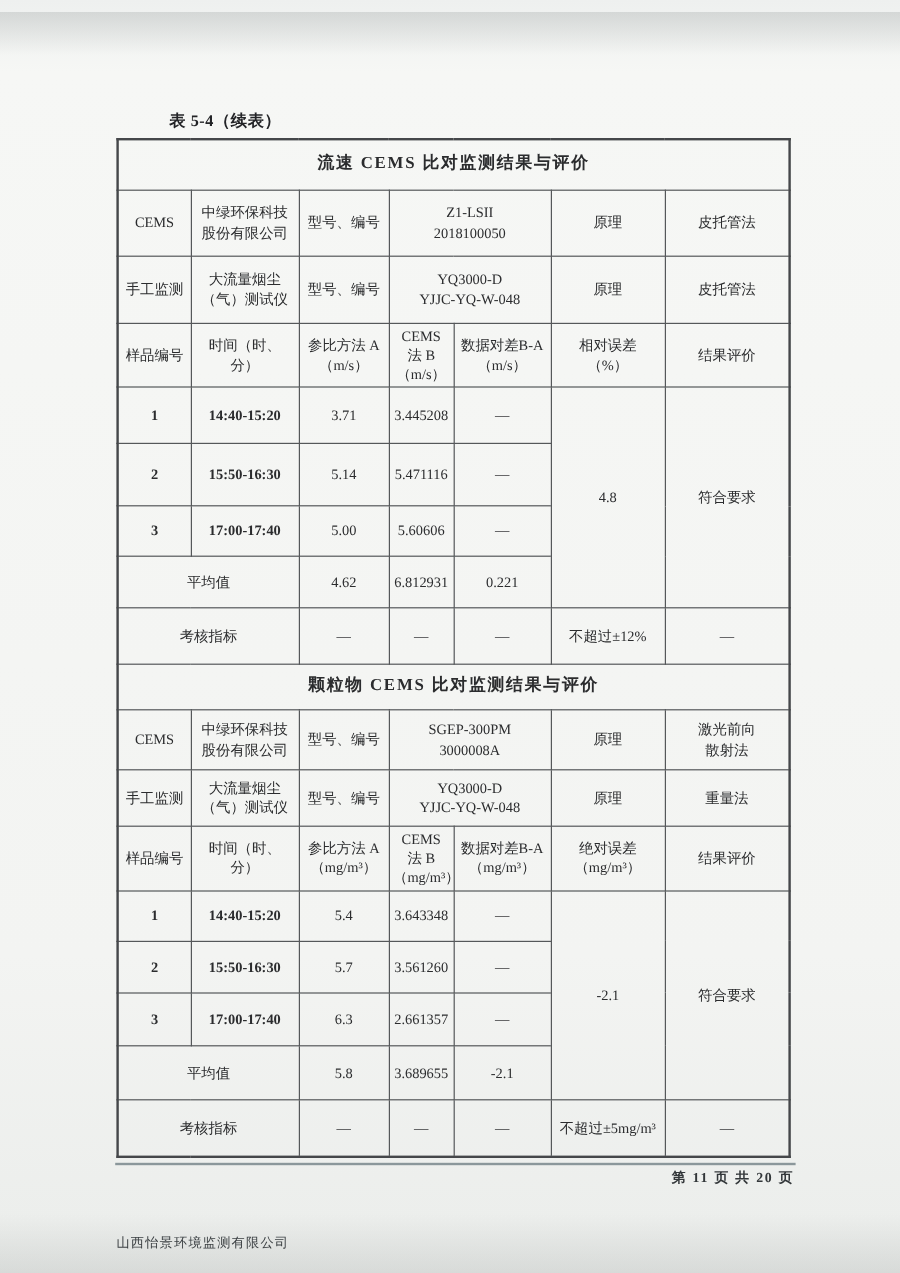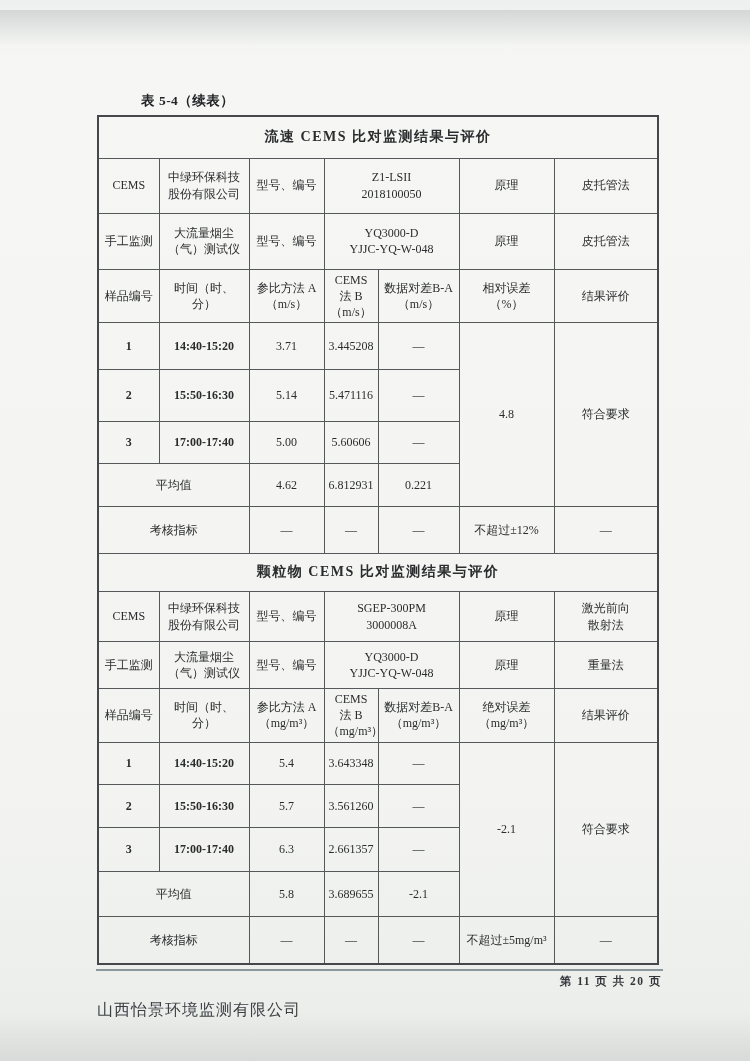--- a/index.html
+++ b/index.html
@@ -26,21 +26,21 @@
   table.cmp{border:2px solid #45474a;}
   table.cmp td{
     border:1px solid #55585a;
     text-align:center;vertical-align:middle;
     padding:2px 3px;white-space:pre-line;
     color:#2b2c2e;
   }
   td.sec-title{font-size:14px;font-weight:700;letter-spacing:1.5px;color:#242529;}
   td.b{font-weight:700;}
   .footer-rule{position:absolute;left:96px;top:969px;width:567px;height:2px;background:#8b979b;}
-  .footer-company{position:absolute;left:97px;top:1000px;font-size:16px;letter-spacing:1px;color:#3a3f42;}
+  .footer-company{position:absolute;left:97px;top:1028px;font-size:11px;letter-spacing:1px;color:#3a3f42;}
   .footer-page{position:absolute;right:88px;top:974px;font-size:11.5px;letter-spacing:1.5px;color:#33373a;font-weight:600;}
 </style>
 </head>
 <body>
 
 <div class="top-shade"></div>
 <div class="bottom-shade"></div>
 
 <div class="title-row">
   <span>表 5-4（续表）</span>

